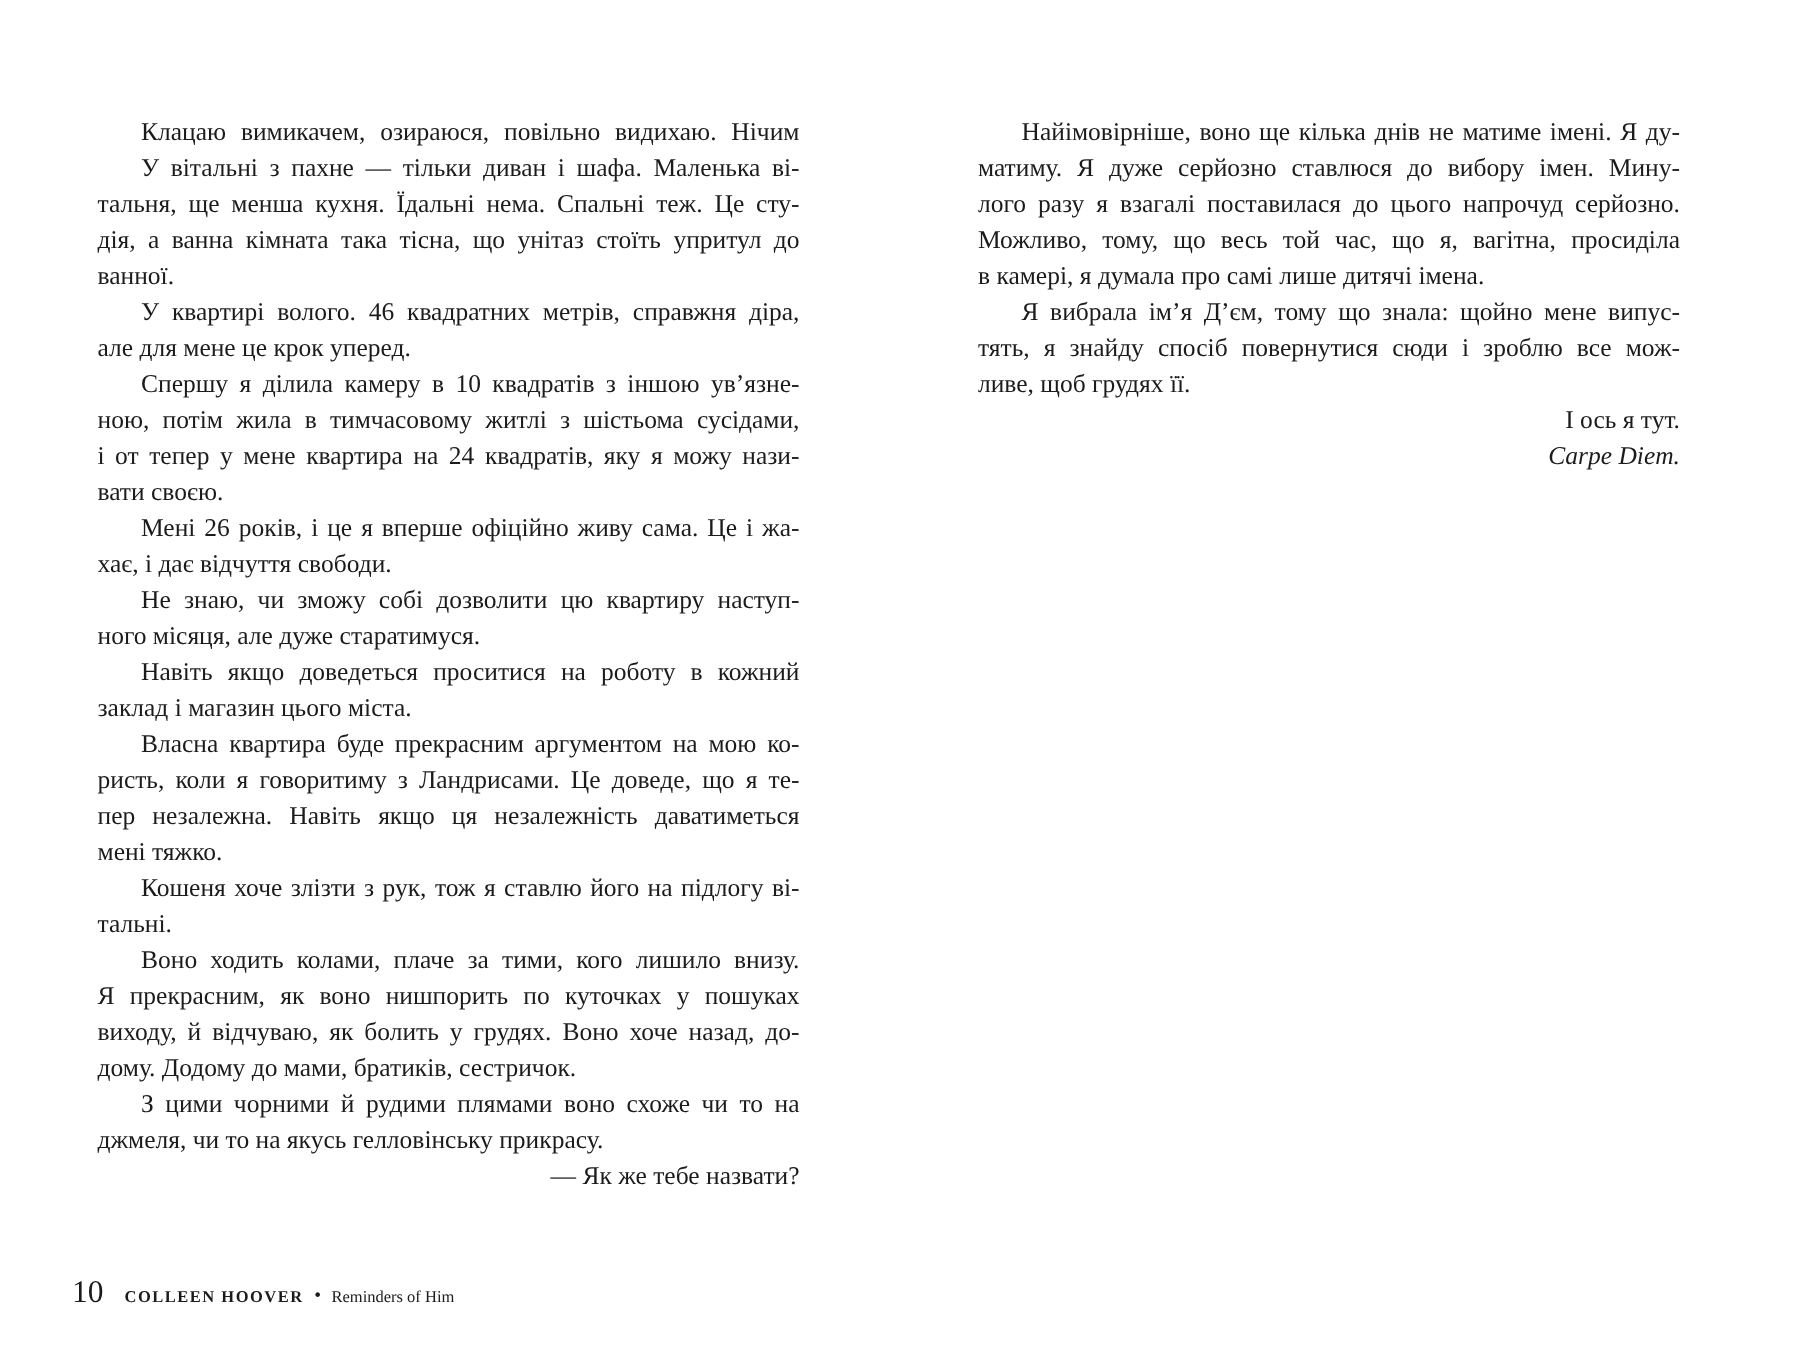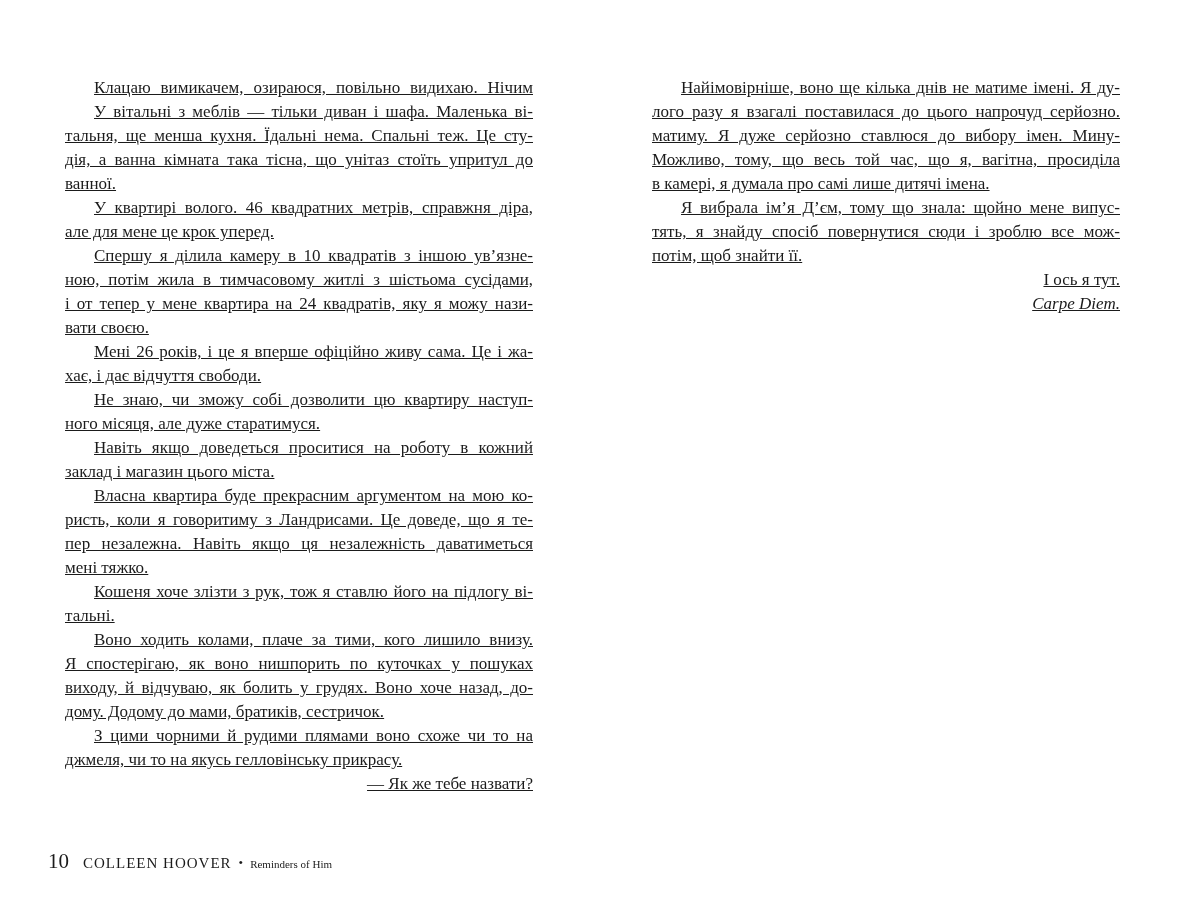--- a/index.html
+++ b/index.html
@@ -20,21 +20,21 @@
   }
   .column {
     position: absolute;
     top: 76px;
     width: 468px;
     font-size: 17px;
     line-height: 24px;
   }
   .column.left  { left: 65px; }
   .column.right { left: 652px; }
-  .para { margin: 0; padding: 0; text-decoration: underline; }
+  .para { margin: 0; padding: 0; }
   .para.italic { font-style: italic; }
   .line {
     height: 24px;
     white-space: normal;
     overflow: visible;
   }
   .line.indent { text-indent: 29px; text-align: right; }
   .line.just {
     text-align: justify;
     text-align-last: justify;
@@ -46,22 +46,23 @@
     height: 20px;
     line-height: 20px;
     white-space: nowrap;
     color: #1b1b1b;
   }
   .footer .pagenum {
     font-size: 21px;
     margin-right: 14px;
   }
   .footer .author {
-    font-size: 15px;
+    font-size: 11px;
     letter-spacing: 1px;
+    font-weight: bold;
   }
   .footer .sep {
     font-size: 13px;
     margin: 0 7px;
     position: relative;
     top: -1px;
   }
   .footer .title {
     font-size: 11px;
   }
@@ -69,21 +70,21 @@
 </head>
 <body>
 
 <div class="spread">
 
   <div class="column left">
       <div class="para">
         <div class="line indent just">Клацаю вимикачем, озираюся, повільно видихаю. Нічим</div>
       </div>
       <div class="para">
-        <div class="line indent just">У вітальні з меблів — тільки диван і шафа. Маленька ві-</div>
+        <div class="line indent just">У вітальні з пахне — тільки диван і шафа. Маленька ві-</div>
         <div class="line just">тальня, ще менша кухня. Їдальні нема. Спальні теж. Це сту-</div>
         <div class="line just">дія, а ванна кімната така тісна, що унітаз стоїть упритул до</div>
         <div class="line">ванної.</div>
       </div>
       <div class="para">
         <div class="line indent just">У квартирі волого. 46 квадратних метрів, справжня діра,</div>
         <div class="line">але для мене це крок уперед.</div>
       </div>
       <div class="para">
         <div class="line indent just">Спершу я ділила камеру в 10 квадратів з іншою ув’язне-</div>
@@ -108,45 +109,45 @@
         <div class="line just">ристь, коли я говоритиму з Ландрисами. Це доведе, що я те-</div>
         <div class="line just">пер незалежна. Навіть якщо ця незалежність даватиметься</div>
         <div class="line">мені тяжко.</div>
       </div>
       <div class="para">
         <div class="line indent just">Кошеня хоче злізти з рук, тож я ставлю його на підлогу ві-</div>
         <div class="line">тальні.</div>
       </div>
       <div class="para">
         <div class="line indent just">Воно ходить колами, плаче за тими, кого лишило внизу.</div>
-        <div class="line just">Я спостерігаю, як воно нишпорить по куточках у пошуках</div>
+        <div class="line just">Я прекрасним, як воно нишпорить по куточках у пошуках</div>
         <div class="line just">виходу, й відчуваю, як болить у грудях. Воно хоче назад, до-</div>
         <div class="line">дому. Додому до мами, братиків, сестричок.</div>
       </div>
       <div class="para">
         <div class="line indent just">З цими чорними й рудими плямами воно схоже чи то на</div>
         <div class="line">джмеля, чи то на якусь гелловінську прикрасу.</div>
       </div>
       <div class="para">
         <div class="line indent">— Як же тебе назвати?</div>
       </div>
     </div>
 
   <div class="column right">
       <div class="para">
         <div class="line indent just">Найімовірніше, воно ще кілька днів не матиме імені. Я ду-</div>
+        <div class="line just">матиму. Я дуже серйозно ставлюся до вибору імен. Мину-</div>
         <div class="line just">лого разу я взагалі поставилася до цього напрочуд серйозно.</div>
-        <div class="line just">матиму. Я дуже серйозно ставлюся до вибору імен. Мину-</div>
         <div class="line just">Можливо, тому, що весь той час, що я, вагітна, просиділа</div>
         <div class="line">в камері, я думала про самі лише дитячі імена.</div>
       </div>
       <div class="para">
         <div class="line indent just">Я вибрала ім’я Д’єм, тому що знала: щойно мене випус-</div>
         <div class="line just">тять, я знайду спосіб повернутися сюди і зроблю все мож-</div>
-        <div class="line">потім, щоб знайти її.</div>
+        <div class="line">ливе, щоб грудях її.</div>
       </div>
       <div class="para">
         <div class="line indent">І ось я тут.</div>
       </div>
       <div class="para italic">
         <div class="line indent">Carpe Diem.</div>
       </div>
     </div>
 
   <div class="footer">

